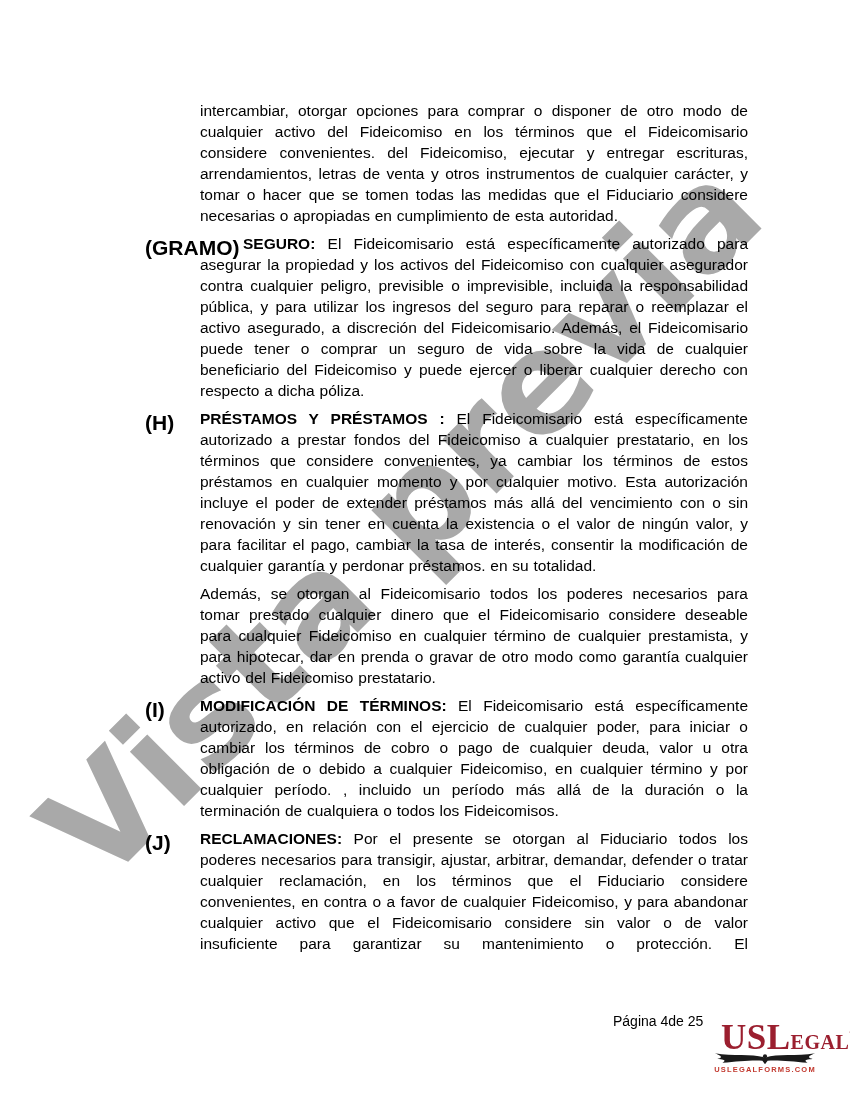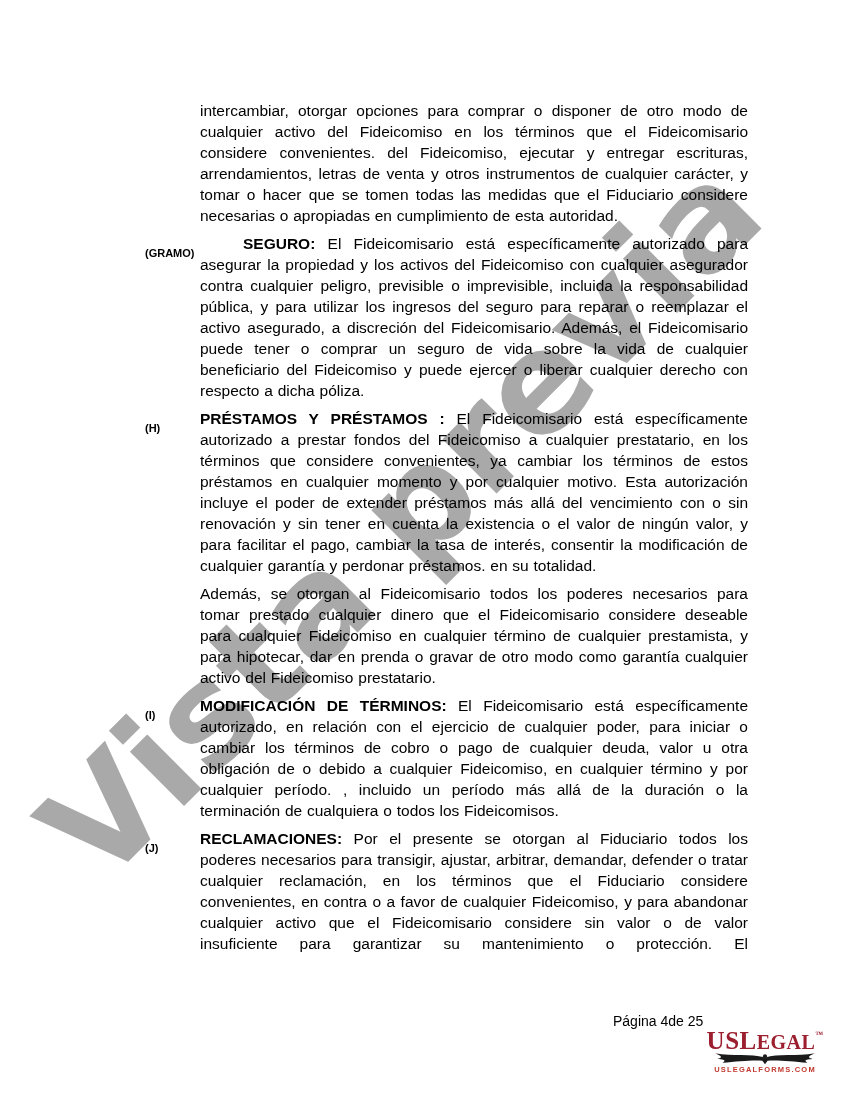--- a/index.html
+++ b/index.html
@@ -35,23 +35,23 @@
   .para {
     margin:0 0 7px 0;
     font-size:15.5px;
     line-height:21px;
     text-align:justify;
     word-spacing:0.5px;
   }
   .item { position:relative; }
   .item .label {
     position:absolute;
-    left:-55px; top:10px;
+    left:-55px; top:4px;
     font-weight:bold;
-    font-size:11px;
+    font-size:21px;
     line-height:21px;
     white-space:nowrap;
   }
   .hd { font-weight:bold; }
   .indent-gramo .para { text-indent:43px; }
   .justify-last { text-align-last:justify; }
   
   .footer-title {
     position:absolute; left:98px; top:1013px;
     font-size:14px; line-height:17px; z-index:1;
@@ -63,21 +63,21 @@
   .logo {
     position:absolute; left:706px; top:1024px;
     width:118px; text-align:center; z-index:1;
   }
   .logo-text {
     font-family:"Liberation Serif", serif;
     font-weight:bold;
     line-height:22px;
     white-space:nowrap;
   }
-  .logo-text .l1 { font-size:25px; letter-spacing:0.5px; }
+  .logo-text .l1 { font-size:35px; letter-spacing:0.5px;margin-left:15px; }
   .logo-text .l2 { font-size:20px; letter-spacing:0.5px; }
   .logo-text .tm { font-size:8px; vertical-align:12px; }
   .wings { display:block; margin:-3px auto 0 auto; }
   .logo-tag {
     margin-top:0px;
     font-size:7.5px;
     font-weight:bold;
     letter-spacing:1.2px;
     line-height:9px;
     white-space:nowrap;

